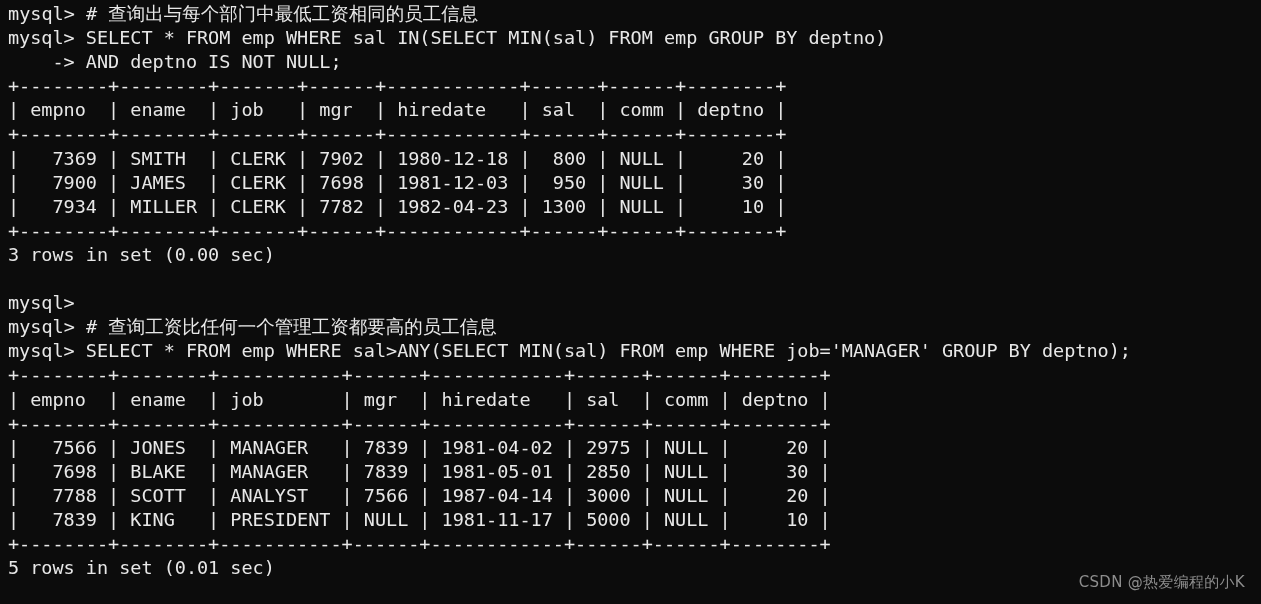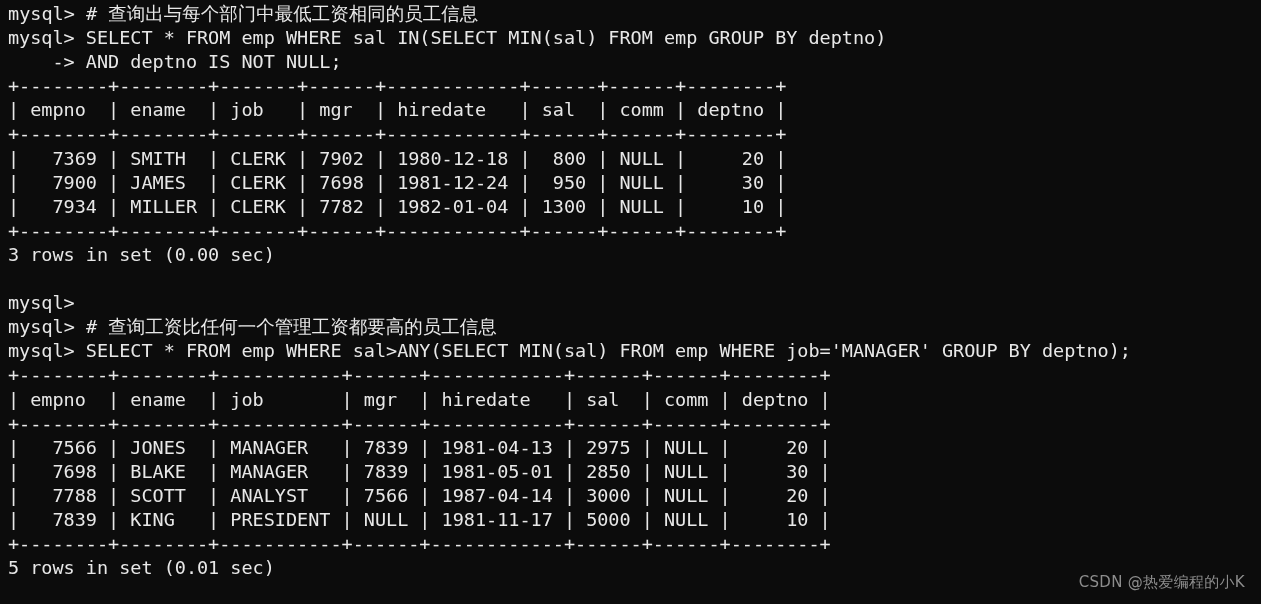--- a/index.html
+++ b/index.html
@@ -57,32 +57,32 @@
 
 <div id="terminal">
   <div id="terminal-output">
       <span class="term-line cjk">mysql&gt; # 查询出与每个部门中最低工资相同的员工信息</span>
       <span class="term-line">mysql&gt; SELECT * FROM emp WHERE sal IN(SELECT MIN(sal) FROM emp GROUP BY deptno)</span>
       <span class="term-line">    -&gt; AND deptno IS NOT NULL;</span>
       <span class="term-line">+--------+--------+-------+------+------------+------+------+--------+</span>
       <span class="term-line">| empno  | ename  | job   | mgr  | hiredate   | sal  | comm | deptno |</span>
       <span class="term-line">+--------+--------+-------+------+------------+------+------+--------+</span>
       <span class="term-line">|   7369 | SMITH  | CLERK | 7902 | 1980-12-18 |  800 | NULL |     20 |</span>
-      <span class="term-line">|   7900 | JAMES  | CLERK | 7698 | 1981-12-24 |  950 | NULL |     30 |</span>
-      <span class="term-line">|   7934 | MILLER | CLERK | 7782 | 1982-01-04 | 1300 | NULL |     10 |</span>
+      <span class="term-line">|   7900 | JAMES  | CLERK | 7698 | 1981-12-03 |  950 | NULL |     30 |</span>
+      <span class="term-line">|   7934 | MILLER | CLERK | 7782 | 1982-04-23 | 1300 | NULL |     10 |</span>
       <span class="term-line">+--------+--------+-------+------+------------+------+------+--------+</span>
       <span class="term-line">3 rows in set (0.00 sec)</span>
       <span class="term-line blank">&nbsp;</span>
       <span class="term-line">mysql&gt;</span>
       <span class="term-line cjk">mysql&gt; # 查询工资比任何一个管理工资都要高的员工信息</span>
       <span class="term-line">mysql&gt; SELECT * FROM emp WHERE sal&gt;ANY(SELECT MIN(sal) FROM emp WHERE job='MANAGER' GROUP BY deptno);</span>
       <span class="term-line">+--------+--------+-----------+------+------------+------+------+--------+</span>
       <span class="term-line">| empno  | ename  | job       | mgr  | hiredate   | sal  | comm | deptno |</span>
       <span class="term-line">+--------+--------+-----------+------+------------+------+------+--------+</span>
-      <span class="term-line">|   7566 | JONES  | MANAGER   | 7839 | 1981-04-13 | 2975 | NULL |     20 |</span>
+      <span class="term-line">|   7566 | JONES  | MANAGER   | 7839 | 1981-04-02 | 2975 | NULL |     20 |</span>
       <span class="term-line">|   7698 | BLAKE  | MANAGER   | 7839 | 1981-05-01 | 2850 | NULL |     30 |</span>
       <span class="term-line">|   7788 | SCOTT  | ANALYST   | 7566 | 1987-04-14 | 3000 | NULL |     20 |</span>
       <span class="term-line">|   7839 | KING   | PRESIDENT | NULL | 1981-11-17 | 5000 | NULL |     10 |</span>
       <span class="term-line">+--------+--------+-----------+------+------------+------+------+--------+</span>
       <span class="term-line">5 rows in set (0.01 sec)</span>
     </div>
   <div id="watermark">CSDN @热爱编程的小K</div>
 </div>
 
 </body></html>

